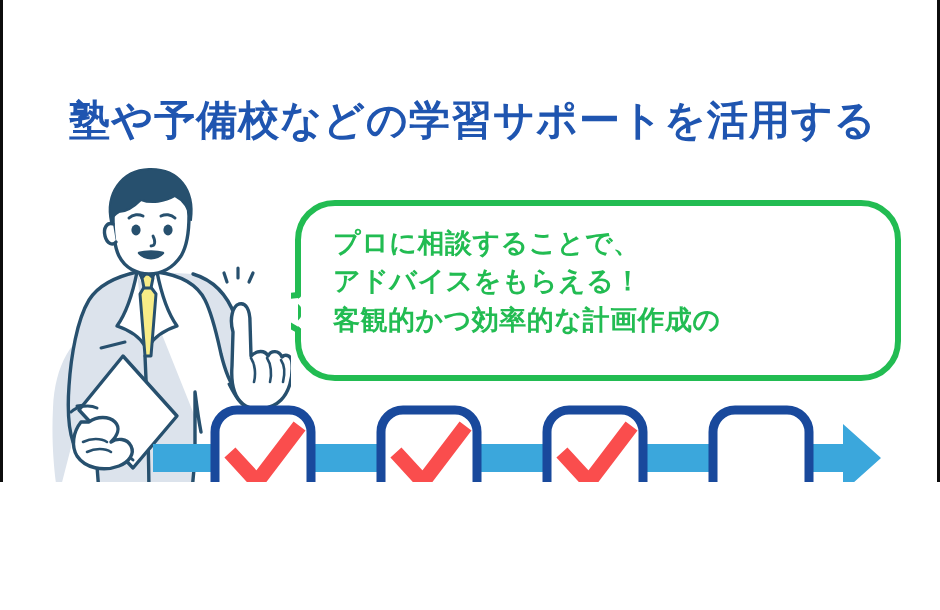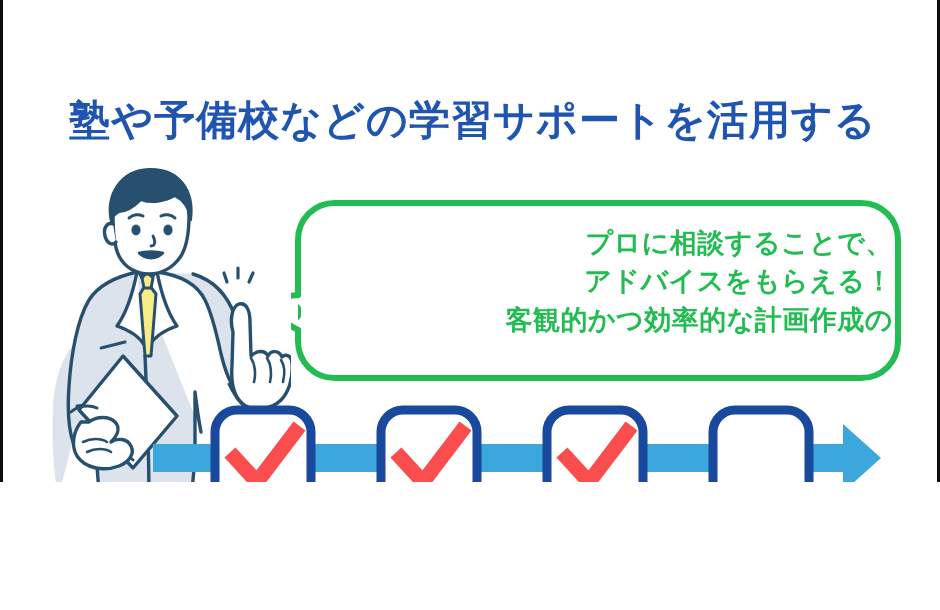--- a/index.html
+++ b/index.html
@@ -53,21 +53,21 @@
     left: 288px;
     top: 198px;
     width: 612px;
     height: 185px;
   }
   #bubble-text {
     position: absolute;
     left: 330px;
     top: 224px;
     width: 560px;
-    text-align: right;
+    text-align: left;
     font-size: 27px;
     font-weight: bold;
     color: #22bc52;
     line-height: 1.42;
     letter-spacing: 0.5px;
     user-select: none;
   }
   #bubble-text .bline { display: block; white-space: nowrap; }
 
   

